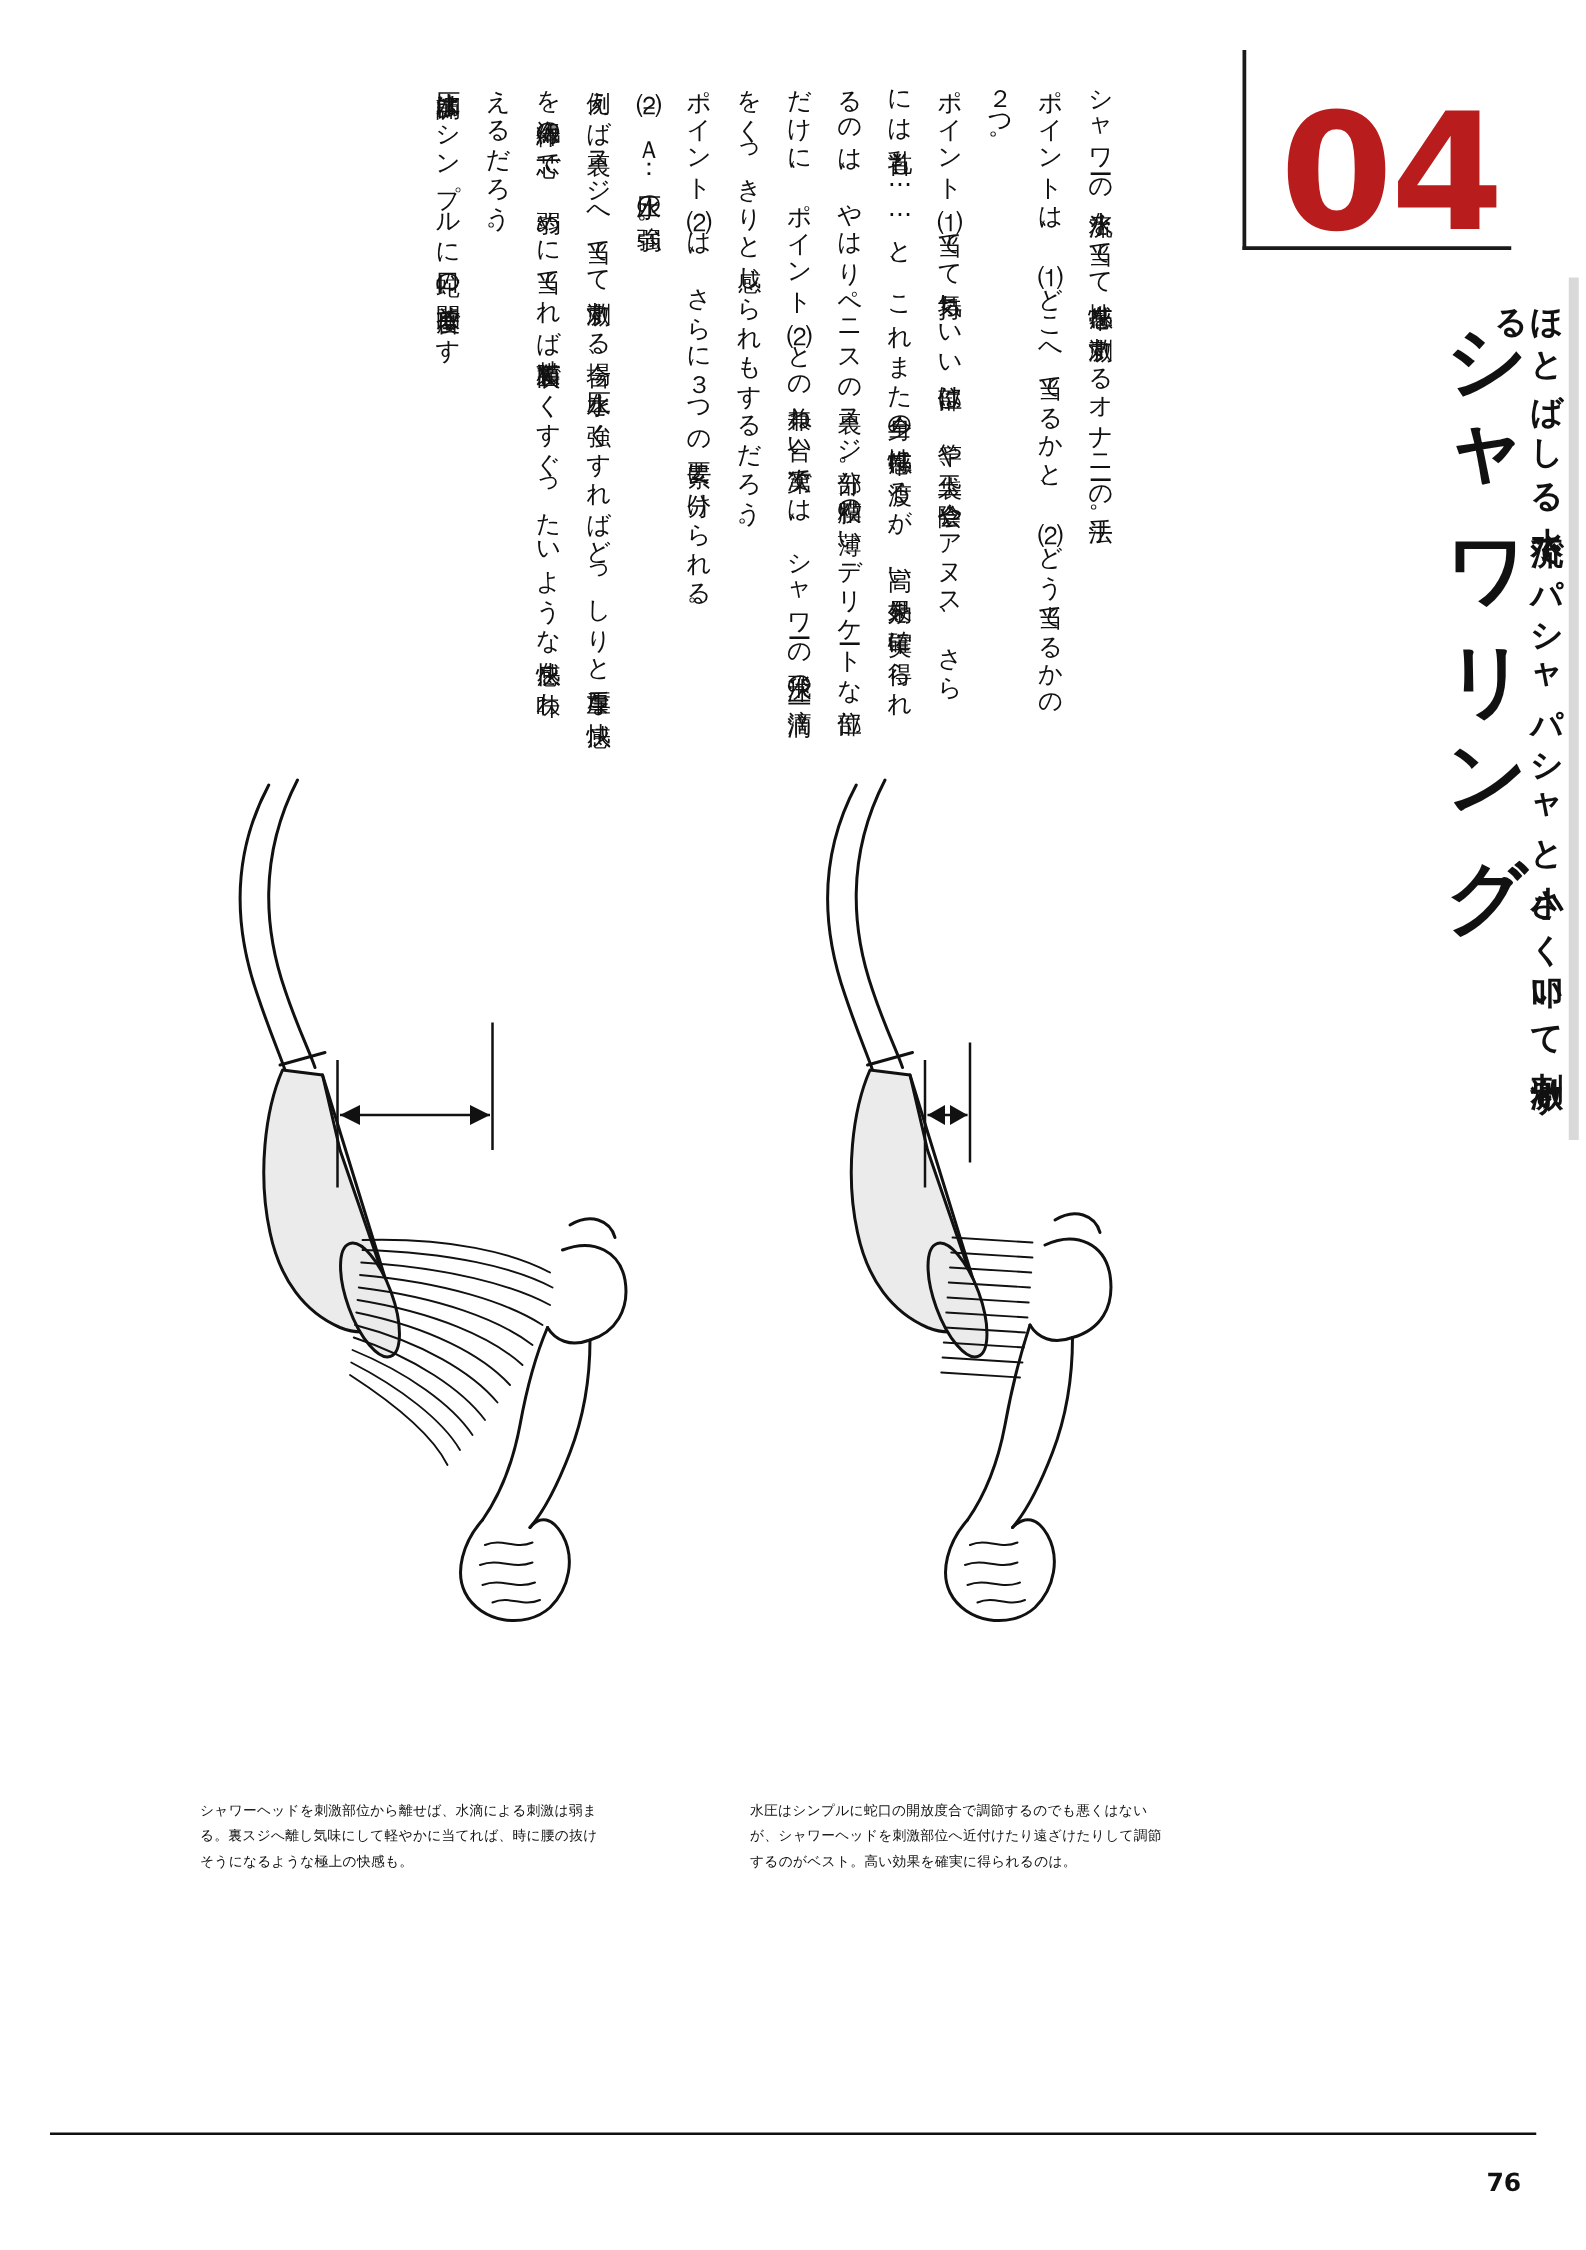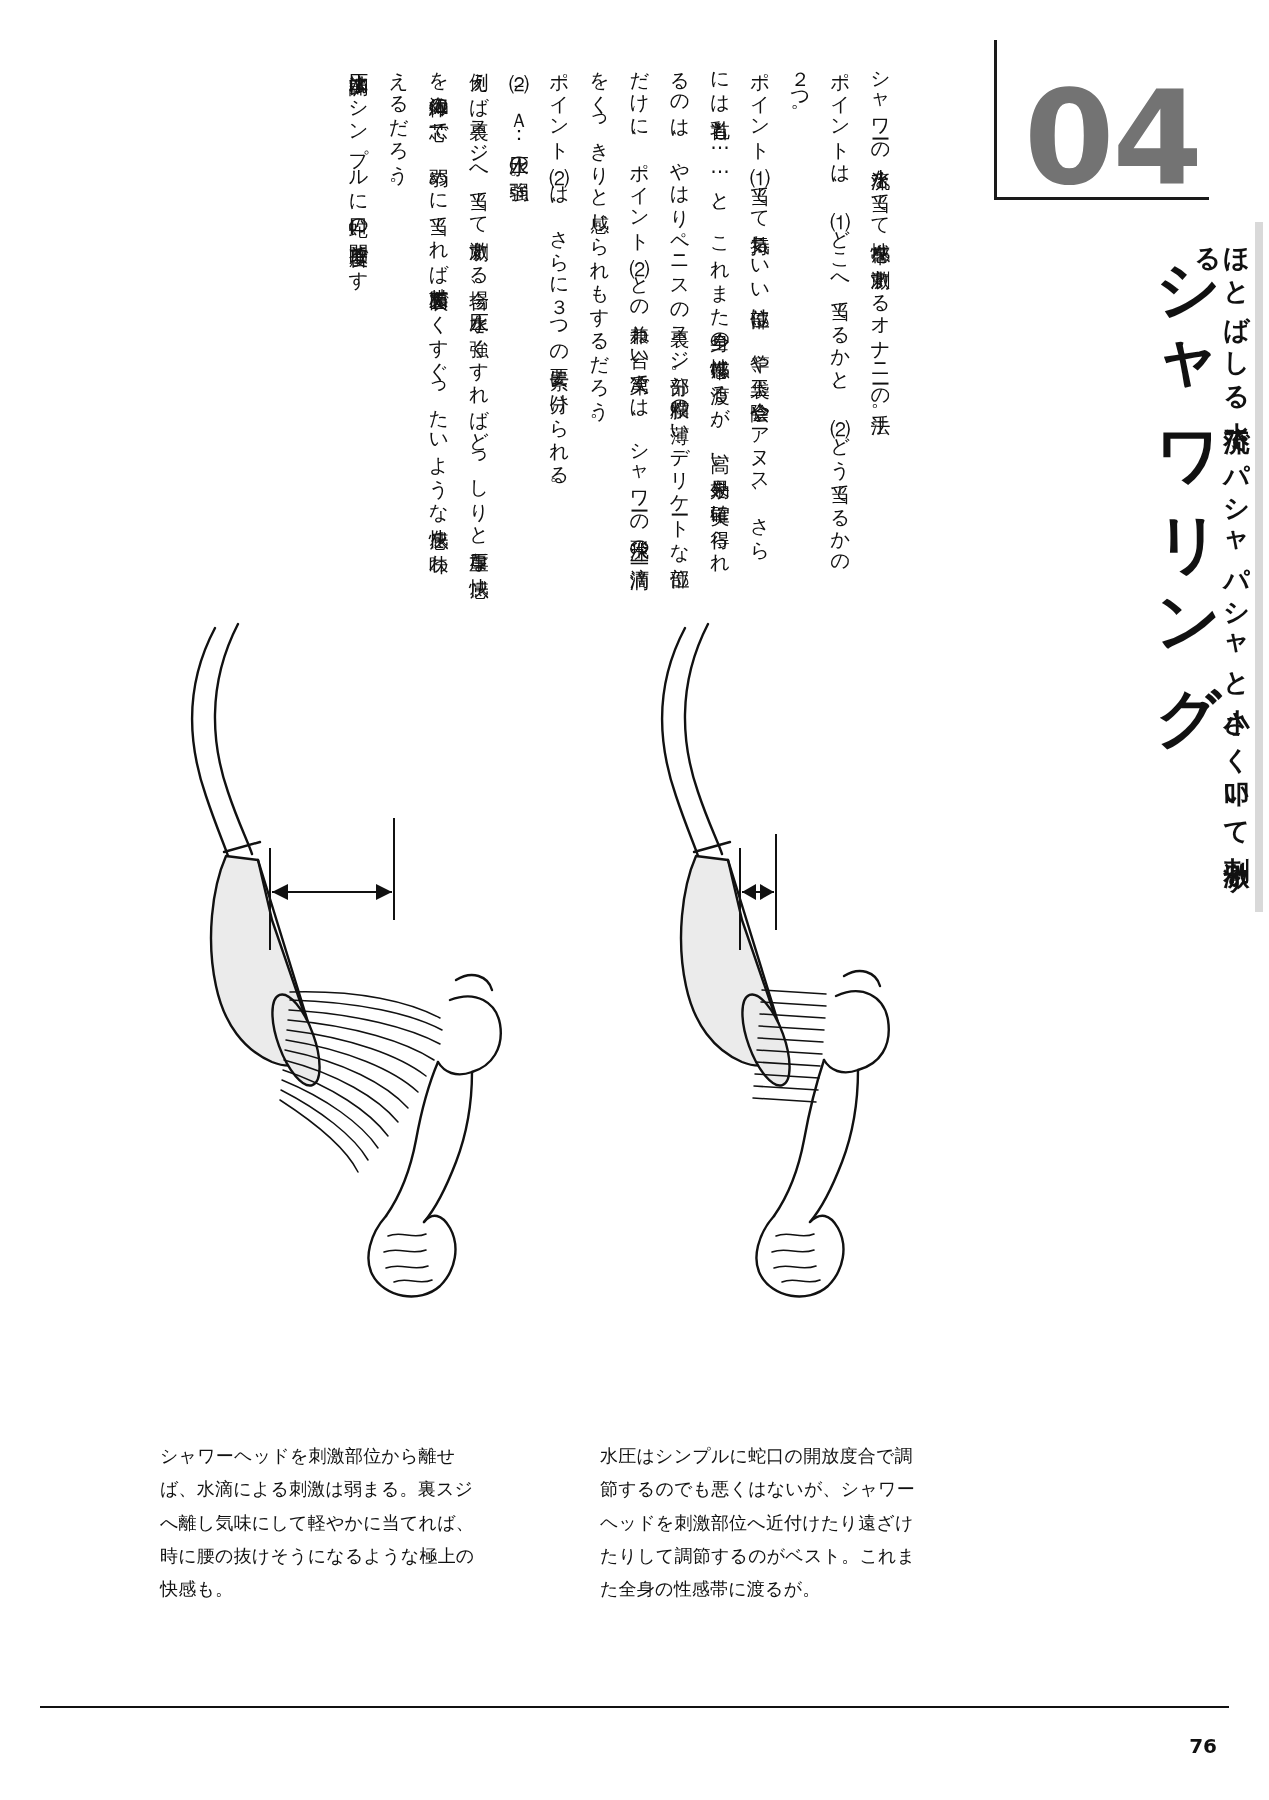--- a/index.html
+++ b/index.html
@@ -35,21 +35,21 @@
   }
   .chapter-num {
     position: absolute;
     right: 8px;
     bottom: -6px;
     font-size: 130px;
     line-height: 1;
     font-weight: 700;
     letter-spacing: -2px;
     font-family: "DejaVu Sans", sans-serif;
-    color: #737373;
+    color: #b91c1c;
   }
 
   
   .title-vertical {
     position: absolute;
     top: 222px;
     right: 48px;
     writing-mode: vertical-rl;
     text-orientation: upright;
     font-size: 64px;
@@ -112,24 +112,24 @@
   
   .illus {
     position: absolute;
   }
   .illus-left { left: 120px; top: 620px; width: 430px; height: 700px; }
   .illus-right { left: 590px; top: 620px; width: 430px; height: 700px; }
 
   
   .caption {
     position: absolute;
-    font-size: 18px;
+    font-size: 11px;
     line-height: 1.85;
     color: #111;
-    font-family: Liberation Serif, serif;
+    font-family: Liberation Mono, monospace;
     letter-spacing: 0.2px;
   }
   .caption-left { left: 160px; top: 1440px; width: 320px; }
   .caption-right { left: 600px; top: 1440px; width: 330px; }
 
   
   .footer-rule {
     position: absolute;
     left: 40px;
     right: 40px;
@@ -276,18 +276,18 @@
         <path d="M150 228 L150 330"></path>
         <path d="M186 214 L186 310"></path>
         <path d="M152 272 L184 272"></path>
         <polygon points="152,272 166,264 166,280" fill="#111" stroke="none"></polygon>
         <polygon points="184,272 170,264 170,280" fill="#111" stroke="none"></polygon>
       </g>
     </svg>
   </div>
 
   <div class="caption caption-left">シャワーヘッドを刺激部位から離せば、水滴による刺激は弱まる。裏スジへ離し気味にして軽やかに当てれば、時に腰の抜けそうになるような極上の快感も。</div>
-  <div class="caption caption-right">水圧はシンプルに蛇口の開放度合で調節するのでも悪くはないが、シャワーヘッドを刺激部位へ近付けたり遠ざけたりして調節するのがベスト。これまた全身の性感帯に渡るが。</div>
+  <div class="caption caption-right">水圧はシンプルに蛇口の開放度合で調節するのでも悪くはないが、シャワーヘッドを刺激部位へ近付けたり遠ざけたりして調節するのがベスト。高い効果を確実に得られるのは。</div>
 
   <div class="footer-rule"></div>
   <div class="page-number">76</div>
 
 </div>
 
 </body></html>

